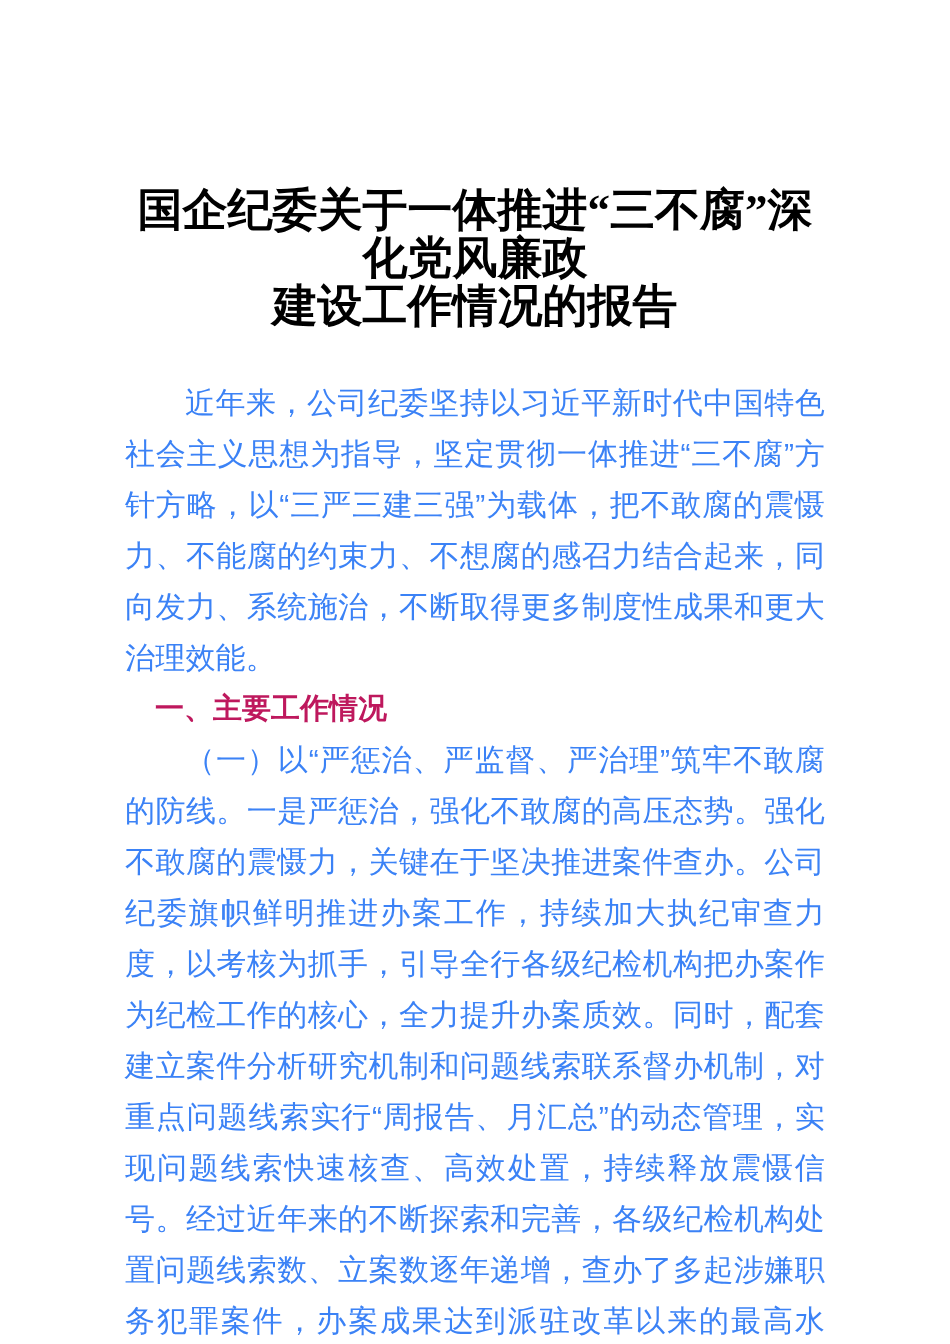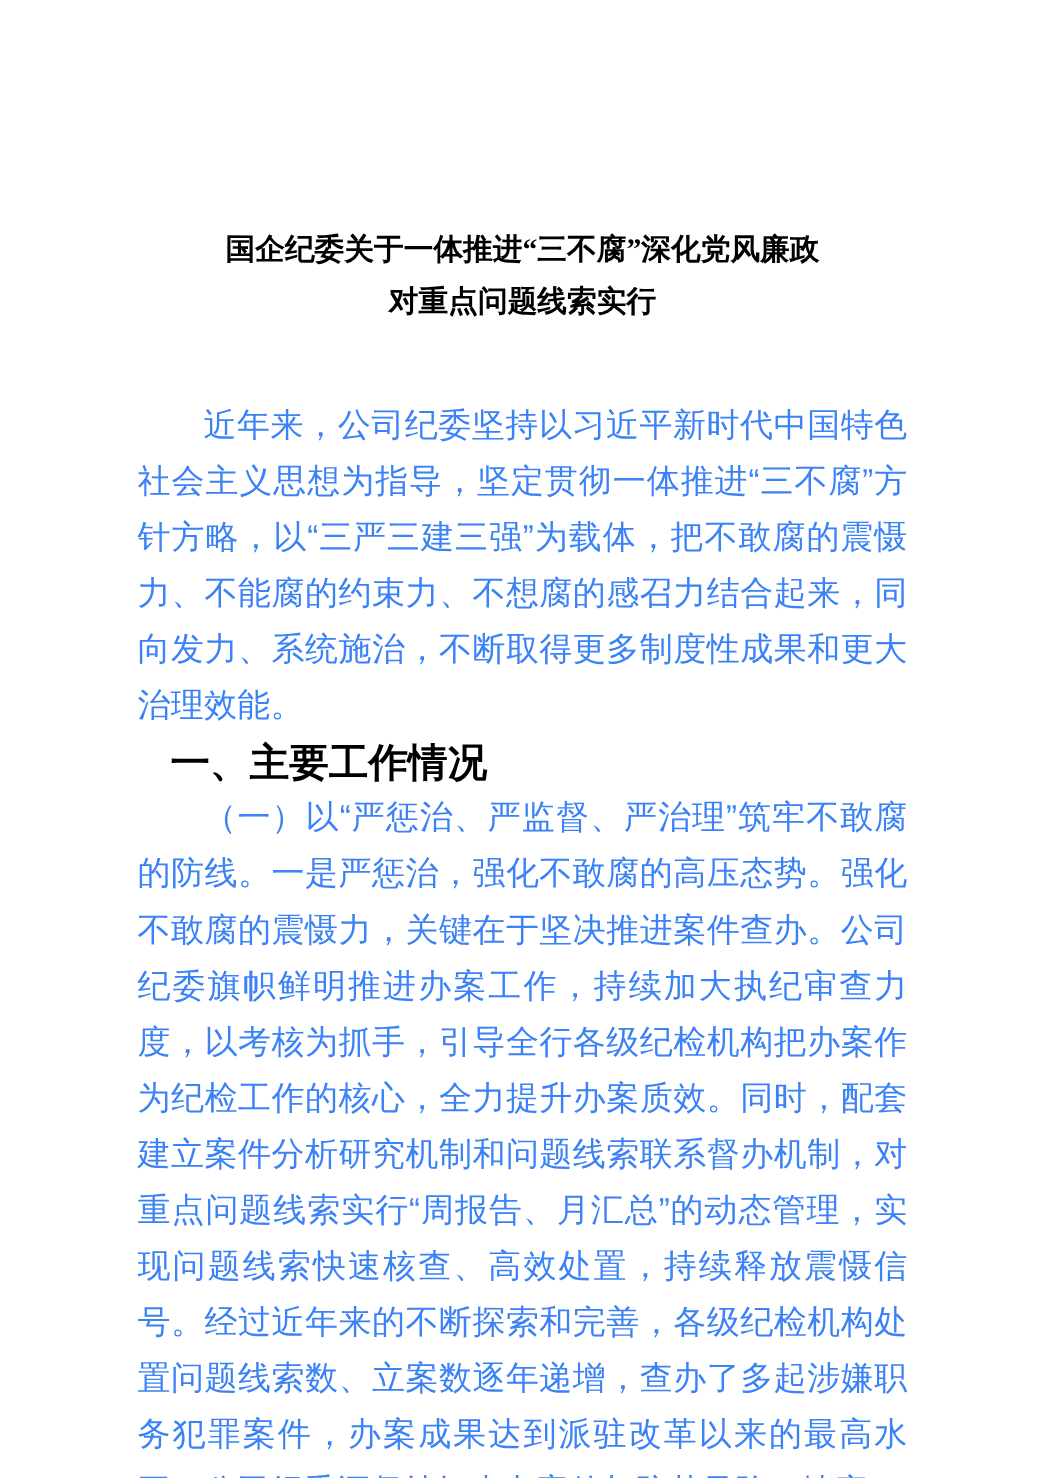--- a/index.html
+++ b/index.html
@@ -27,25 +27,25 @@
     position: absolute;
     left: 125px;
     top: 0;
     width: 700px;
   }
 
   
   .doc-title {
     font-family: "Liberation Serif", "DejaVu Serif", serif;
     font-weight: bold;
-    font-size: 27px;
+    font-size: 45px;
     line-height: 48px;
     text-align: center;
     letter-spacing: 0px;
-    margin: 16px;
+    margin: 0;
     padding-top: 186px;
     color: #000000;
   }
   .doc-title .tline {
     display: block;
   }
 
   
   .para {
     font-size: 30px;
@@ -61,37 +61,37 @@
   .para-indent {
     text-indent: 60px;
   }
 
   .gap-after-title {
     height: 47px;
   }
 
   
   .section-heading {
-    font-size: 36px;
+    font-size: 29px;
     line-height: 51px;
     font-weight: bold;
     text-indent: 30px;
     margin: 0;
-    color: #000000;
+    color: #be185d;
   }
 </style>
 </head>
 <body>
 
 <div class="page">
   <div class="content">
 
     <h1 class="doc-title">
       <span class="tline">国企纪委关于一体推进“三不腐”深化党风廉政</span>
-      <span class="tline">对重点问题线索实行</span>
+      <span class="tline">建设工作情况的报告</span>
     </h1>
 
     <div class="gap-after-title"></div>
 
     <p class="para para-indent">近年来，公司纪委坚持以习近平新时代中国特色社会主义思想为指导，坚定贯彻一体推进“三不腐”方针方略，以“三严三建三强”为载体，把不敢腐的震慑力、不能腐的约束力、不想腐的感召力结合起来，同向发力、系统施治，不断取得更多制度性成果和更大治理效能。</p>
 
     <p class="section-heading">一、主要工作情况</p>
 
     <p class="para para-indent">（一）以“严惩治、严监督、严治理”筑牢不敢腐的防线。一是严惩治，强化不敢腐的高压态势。强化不敢腐的震慑力，关键在于坚决推进案件查办。公司纪委旗帜鲜明推进办案工作，持续加大执纪审查力度，以考核为抓手，引导全行各级纪检机构把办案作为纪检工作的核心，全力提升办案质效。同时，配套建立案件分析研究机制和问题线索联系督办机制，对重点问题线索实行“周报告、月汇总”的动态管理，实现问题线索快速核查、高效处置，持续释放震慑信号。经过近年来的不断探索和完善，各级纪检机构处置问题线索数、立案数逐年递增，查办了多起涉嫌职务犯罪案件，办案成果达到派驻改革以来的最高水平。公司纪委还坚持把查办案件与防范风险、堵塞</p>
 

